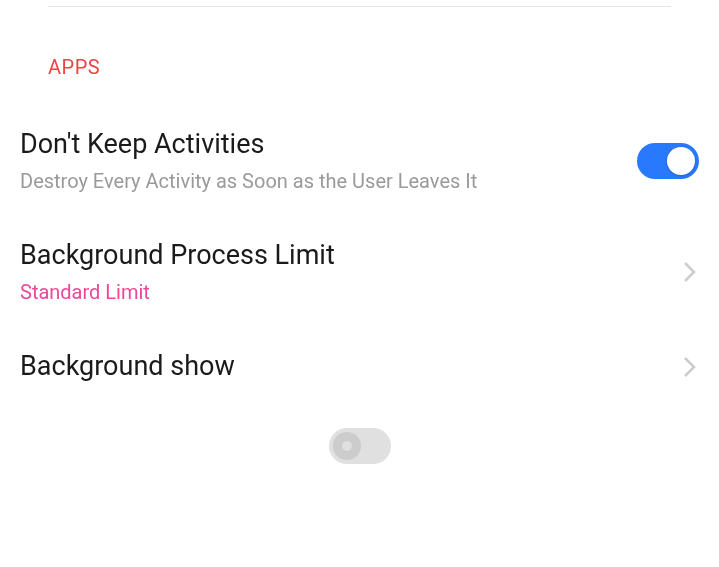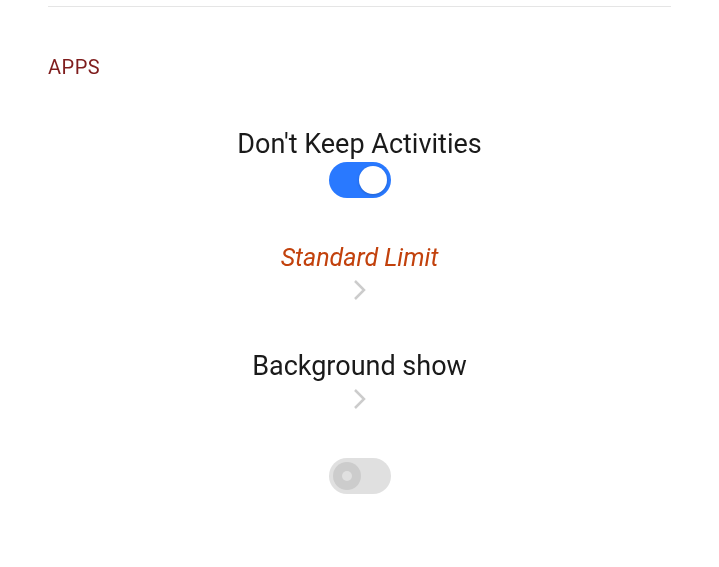--- a/index.html
+++ b/index.html
@@ -16,58 +16,56 @@
     }
     .container {
       padding: 0;
     }
     .top-divider {
       height: 1px;
       background: #e5e5e5;
       margin: 6px 48px 0 48px;
     }
     .section-header {
-      color: #7f1d1d;
+      color: #ef4444;
       font-size: 20px;
       font-weight: 400;
       letter-spacing: 0.5px;
       padding: 48px 48px 26px 48px;
     }
     .setting-row {
       display: flex;
       align-items: center;
-      justify-content: flex-end;
-      padding: 22px 49px;
+      justify-content: center;
+      padding: 22px 20px;
       cursor: pointer;
-      flex-direction: column;
     }
     .setting-text {
       flex: 1;
       display: flex;
       flex-direction: column;
       gap: 6px;
     }
     .setting-title {
       color: #1a1a1a;
       font-size: 27px;
       font-weight: 400;
       line-height: 1.3;
     }
     .setting-subtitle {
       color: #9a9a9a;
       font-size: 20px;
       font-weight: 400;
       line-height: 1.3;
     }
     .setting-value {
-      color: #c2410c;
-      font-size: 25px;
+      color: #ec4899;
+      font-size: 20px;
       font-weight: 400;
       line-height: 1.3;
-      font-style: italic;
     }
     .toggle {
       width: 62px;
       height: 36px;
       border-radius: 18px;
       position: relative;
       flex-shrink: 0;
     }
     .toggle.on {
       background: #2979ff;
@@ -121,28 +119,30 @@
 <body>
 
 <div class="container">
   <div class="top-divider"></div>
 
   <div class="section-header">APPS</div>
 
   <div class="setting-row">
     <div class="setting-text">
       <div class="setting-title">Don't Keep Activities</div>
+      <div class="setting-subtitle">Destroy Every Activity as Soon as the User Leaves It</div>
     </div>
     <div class="toggle on">
       <div class="toggle-knob"></div>
     </div>
   </div>
 
   <div class="setting-row">
     <div class="setting-text">
+      <div class="setting-title">Background Process Limit</div>
       <div class="setting-value">Standard Limit</div>
     </div>
     <div class="chevron">
       <svg width="14" height="24" viewBox="0 0 14 24">
           <polyline points="2,3 11,12 2,21"></polyline>
         </svg>
     </div>
   </div>
 
   <div class="setting-row">

